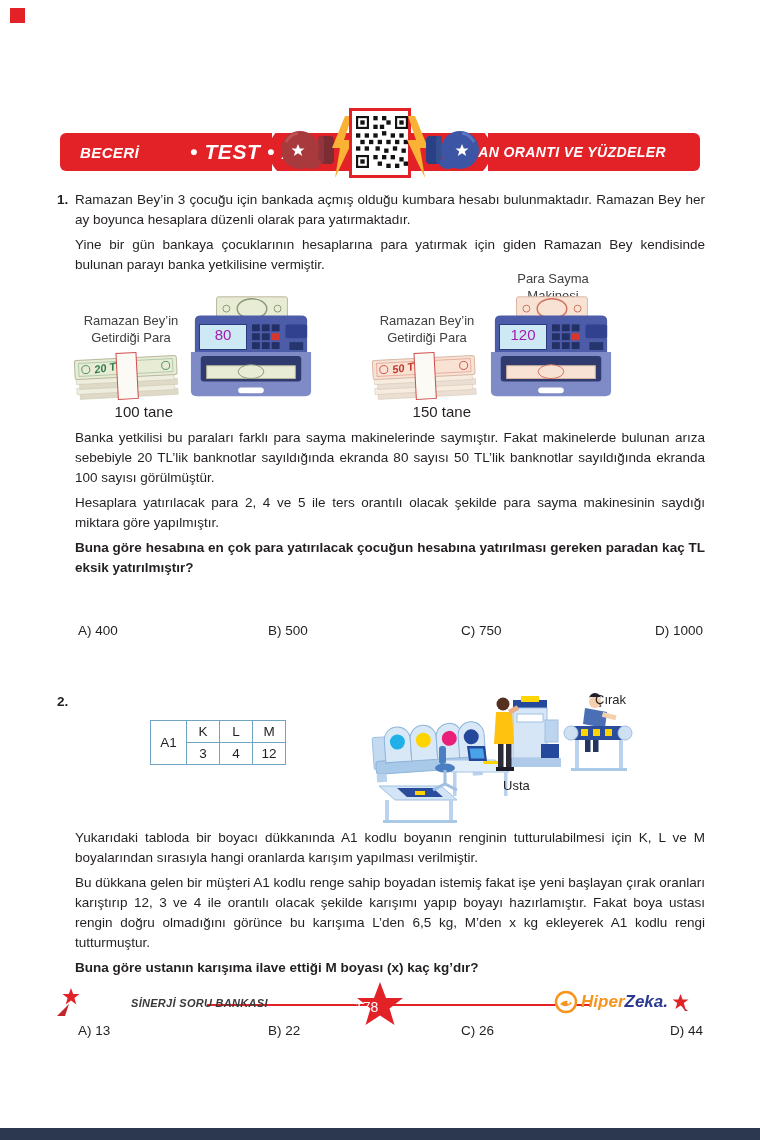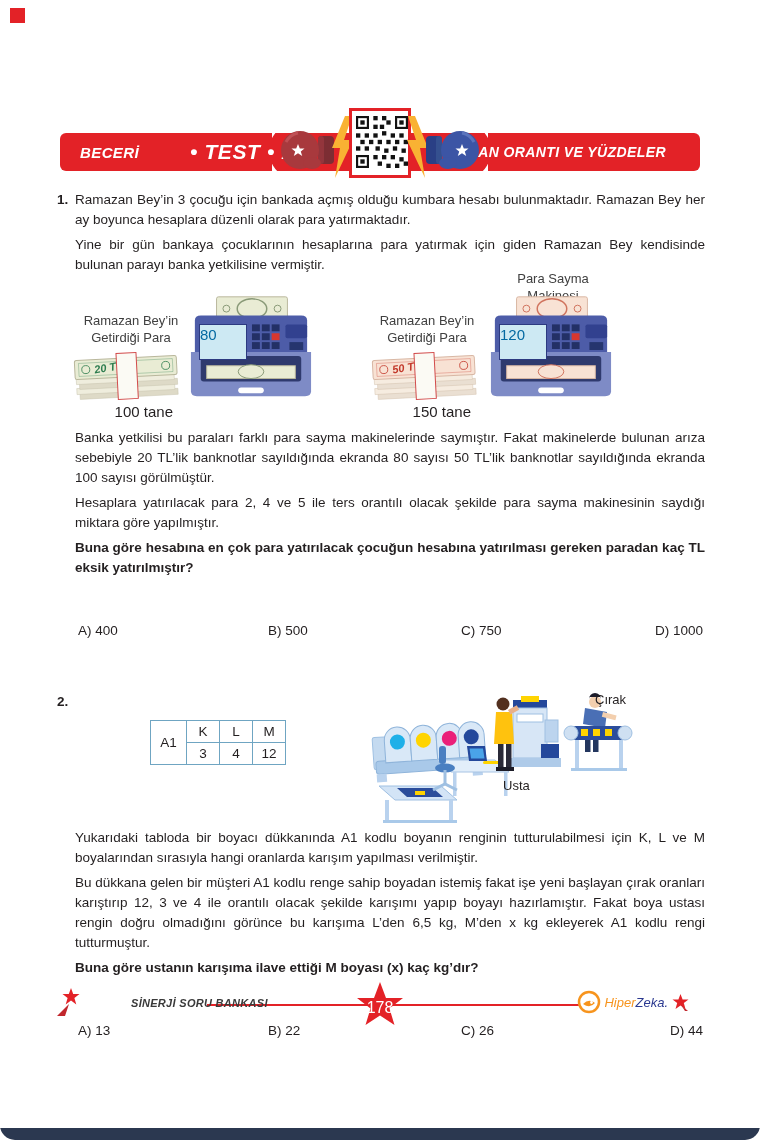--- a/index.html
+++ b/index.html
@@ -1,20 +1,20 @@
 <!DOCTYPE html>
 <html><head>
 <meta charset="utf-8">
 <style>
   * { box-sizing: border-box; margin: 0; padding: 0; }
   html,body { background:#fff; }
   .page {
     position: relative; width: 760px; height: 1140px; margin: 0 auto;
     background: #fff; font-family: "Liberation Sans", sans-serif;
-    color: #231f20; overflow: hidden; border-radius: 15px;
+    color: #231f20; overflow: hidden;
   }
   
   .corner-mark { position:absolute; left:10px; top:8px; width:15px; height:15px; background:#e32227; }
 
   
   .header-ribbon {
     position:absolute; top:133px; left:60px; right:60px; height:38px;
     background:#e32227; border-radius:6px;
   }
   .h-text { position:absolute; top:50%; transform:translateY(-50%); color:#fff;
@@ -37,23 +37,23 @@
   .qnum { position:absolute; left:0; top:0; font-weight:bold; }
   .qbody { margin-left:18px; }
   .qbody p { text-align:justify; margin-bottom:5px; }
   .qbody p.bold { font-weight:bold; }
 
   
   .fig1 { position:relative; height:152px; margin:-10px 0 6px; }
   .fig-label { position:absolute; text-align:center; font-size:13px; line-height:17px; color:#404040; }
   .stack { position:absolute; width:115px; height:58px; }
   .machine { position:absolute; width:128px; height:110px; }
-  .display { position:absolute; left:12px; top:30px; width:48px; height:36px;
+  .display { position:absolute; left:12px; top:30px; width:48px; height:26px;
     background:#cde9f3; border:1.5px solid #2c3a80; font-size:15px;
-    text-align:left; line-height:19px; color:#0369a1; }
+    text-align:center; line-height:19px; color:#a21caf; }
   .count-label { position:absolute; text-align:right; font-size:15px; width:90px; }
 
   
   .opts { position:relative; height:20px; margin-top:14px; font-size:13.5px; }
   .opt { position:absolute; top:0; white-space:nowrap;margin-top:29px; }
   .opt.a { left:3px; } .opt.b { left:193px; } .opt.c { left:386px; } .opt.d { right:2px; }
 
   
   .fig2 { position:relative; height:146px; margin-top:-10px; }
   .mix-table { position:absolute; left:75px; top:38px; border-collapse:collapse; }
@@ -66,25 +66,25 @@
   .cirak-label { left:520px; top:8px;text-align:right; }
 
   
   .footer { position:absolute; left:57px; right:57px; top:986px; height:46px; }
   .footer-line { position:absolute; top:18px; left:150px; right:112px; height:2px; background:#e32227; }
   .brand-logo { position:absolute; left:0; top:2px; width:26px; height:30px; }
   .brand-text { position:absolute; left:30px; top:11px; font-size:11px; font-weight:bold;
     font-style:italic; color:#3a3a3a; letter-spacing:.3px; white-space:nowrap;padding-left:44px; }
   .page-star { position:absolute; left:50%; transform:translateX(-50%); top:-6px;
     width:50px; height:50px; }
-  .page-star .num { position:absolute; left:0; right:0; top:19px; text-align:center;
-    color:#fff; font-size:16px; }
+  .page-star .num { position:absolute; left:0; right:0; top:19px; text-align:left;
+    color:#fff; font-size:14px; }
   .hz-logo { position:absolute; right:14px; top:4px; display:flex; align-items:center; gap:3px; }
   .hz-icon { width:24px; height:24px; }
-  .hz-text { font-size:13px; font-weight:normal; font-style:italic; white-space:nowrap; }
+  .hz-text { font-size:17px; font-weight:bold; font-style:italic; white-space:nowrap; }
   .hz-hiper { color:#f7941d; } .hz-zeka { color:#2b3990; }
   .hz-star { width:17px; height:17px; margin-left:1px; }
 
   .bottom-bar { position:absolute; left:0; right:0; bottom:0; height:12px; background:#2b3850; }
 </style>
 </head>
 <body>
 
 <div class="page">
 

